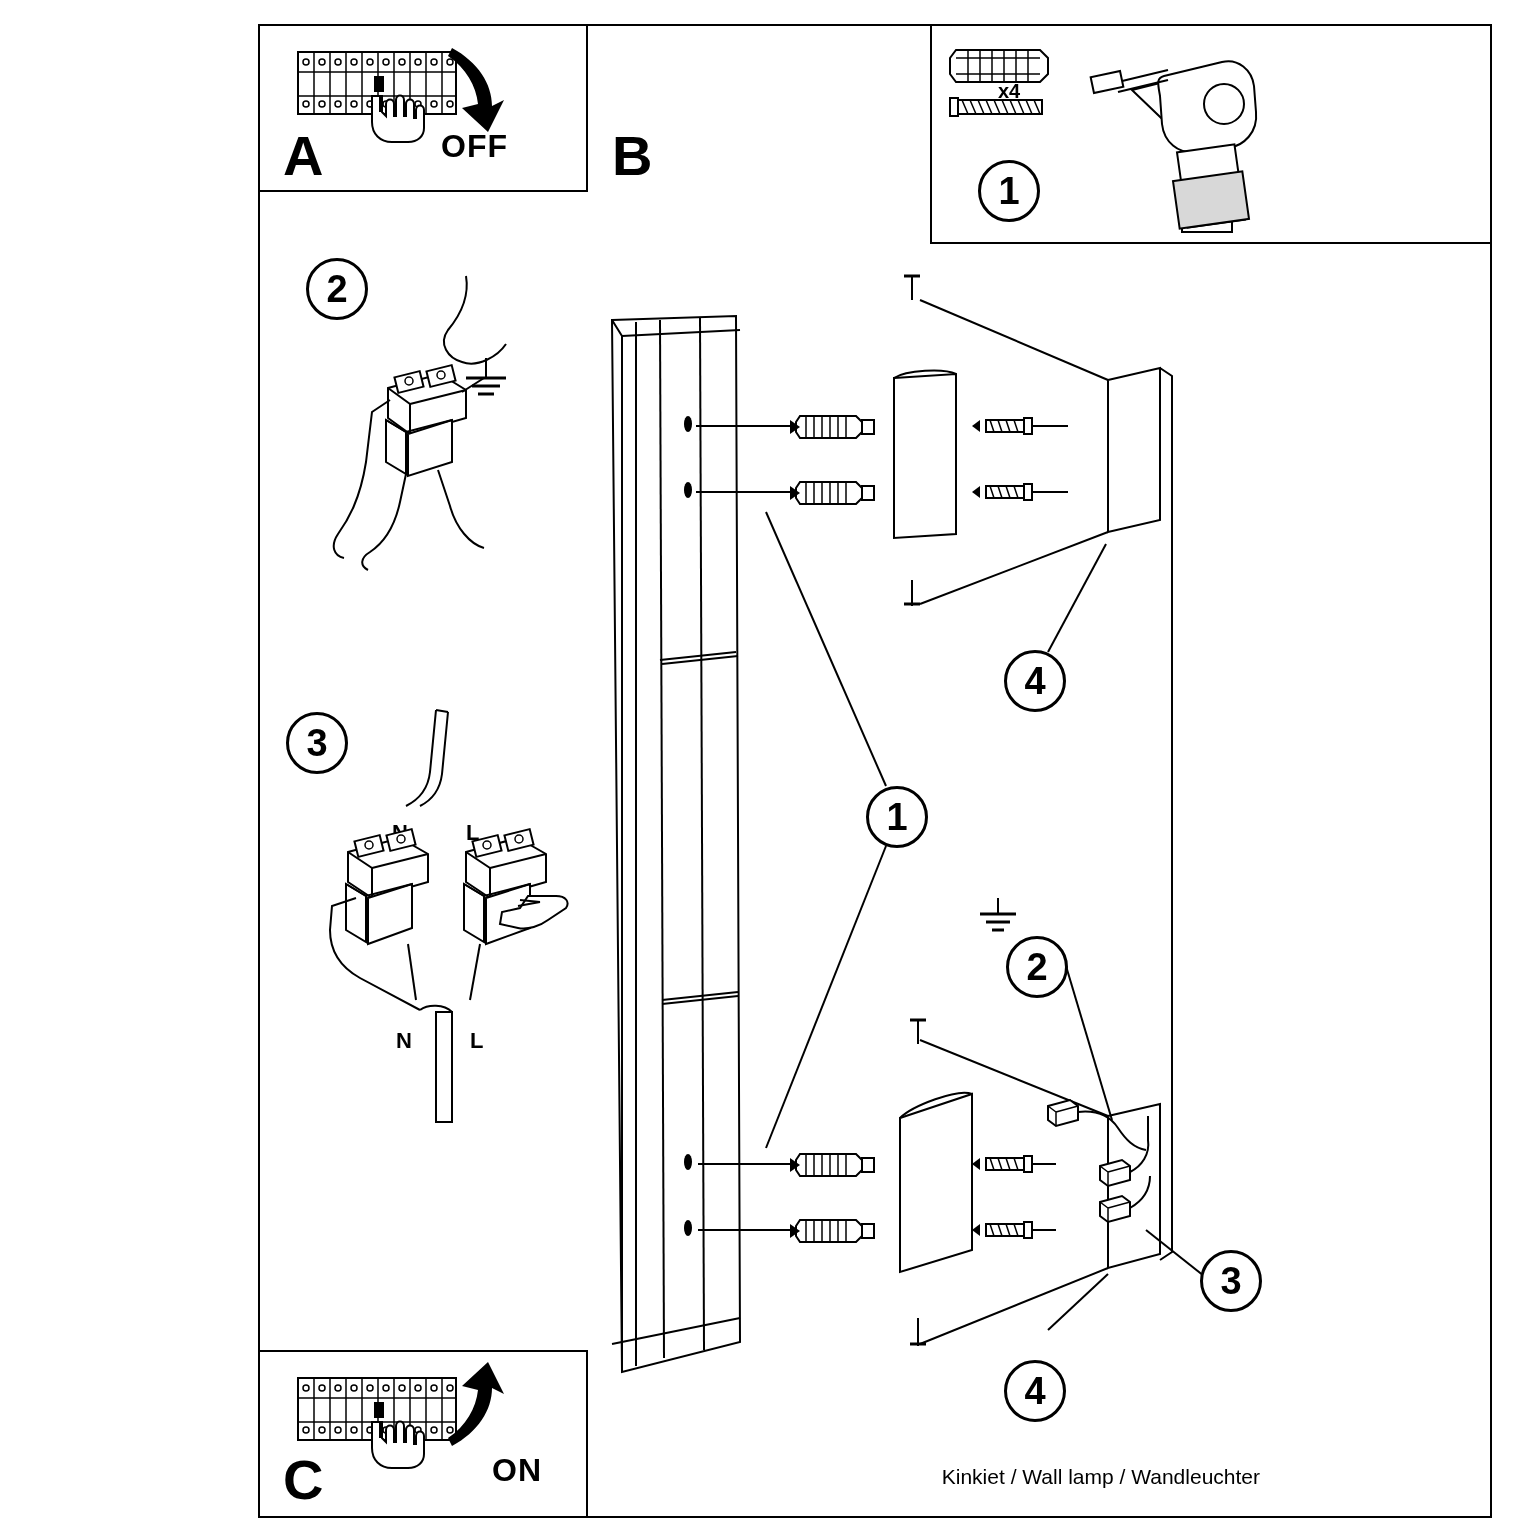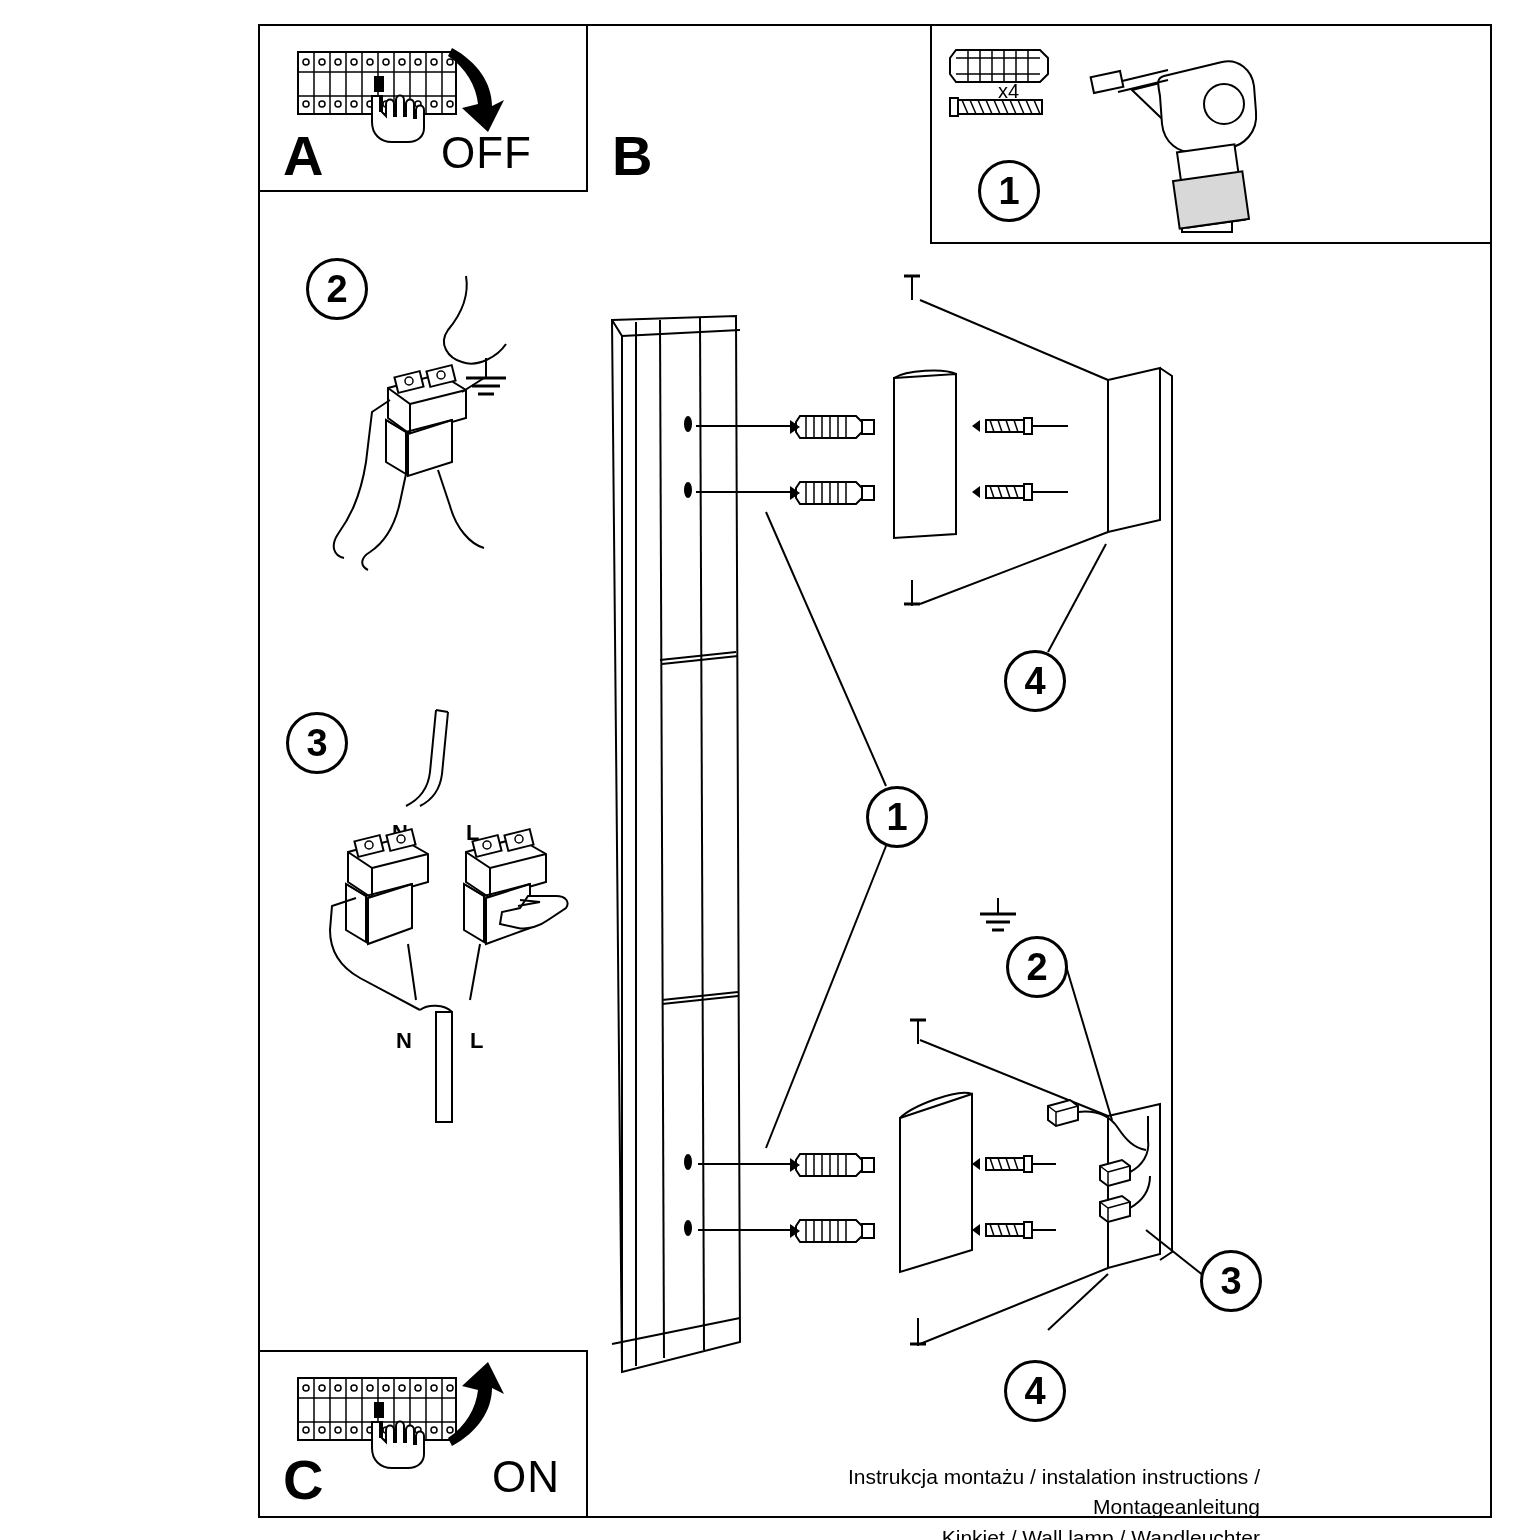--- a/index.html
+++ b/index.html
@@ -3,27 +3,27 @@
 <meta charset="utf-8">
 <style>
   html,body{margin:0;padding:0;background:#ffffff;}
   body{font-family:"Liberation Sans", sans-serif;color:#000;}
   #page{position:relative;width:1540px;height:1540px;background:#fff;overflow:hidden;}
 
   .frame{position:absolute;border:2px solid #000;box-sizing:border-box;}
 
   .lbl{position:absolute;font-weight:700;}
   .step-letter{font-size:56px;line-height:1;}
-  .word{font-size:44px;font-weight:400;letter-spacing:1px;}
+  .word{font-size:32px;font-weight:700;letter-spacing:1px;}
 
   .circnum{position:absolute;width:62px;height:62px;border:3px solid #000;border-radius:50%;
            display:flex;align-items:center;justify-content:center;font-size:38px;font-weight:700;
            box-sizing:border-box;background:#fff;}
 
-  .smalltext{position:absolute;font-size:20px;font-weight:400;}
+  .smalltext{position:absolute;font-size:20px;font-weight:700;}
   .tinylabel{position:absolute;font-size:22px;font-weight:400;}
 
   .footer{position:absolute;font-size:21px;line-height:1.45;text-align:right;}
 
   svg{position:absolute;left:0;top:0;overflow:visible;}
   .s{fill:none;stroke:#000;stroke-width:2;}
   .s1{fill:none;stroke:#000;stroke-width:1.5;}
   .s3{fill:none;stroke:#000;stroke-width:3;}
   .fw{fill:#fff;stroke:#000;stroke-width:2;}
   .fb{fill:#000;stroke:none;}
@@ -417,17 +417,16 @@
                           C394 1424 386 1424 386 1430 L386 1442 L382 1438 L382 1422 Z"></path>
       <path class="s" d="M380 1422 L380 1438"></path>
     </g>
     <g>
       <path class="fb" d="M452 1446 C478 1432 492 1410 492 1388 L504 1394 L488 1362 L462 1386 L478 1390
                           C476 1408 466 1426 448 1438 Z"></path>
     </g>
   </svg>
 
   <div class="footer" style="left:700px;top:1462px;width:560px;">
-    <div>Instrukcja montażu / instalation instructions / Montageanleitung</div>
     <div>Kinkiet / Wall lamp / Wandleuchter</div>
   </div>
 
 </div>
 
 </body></html>

